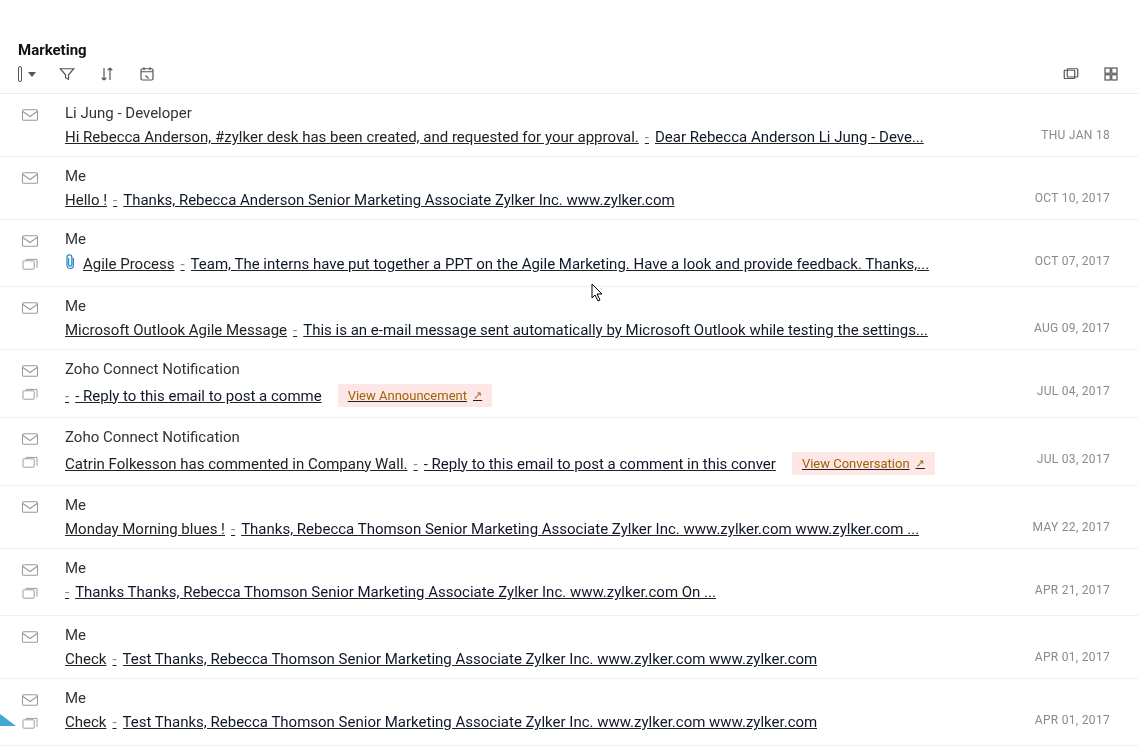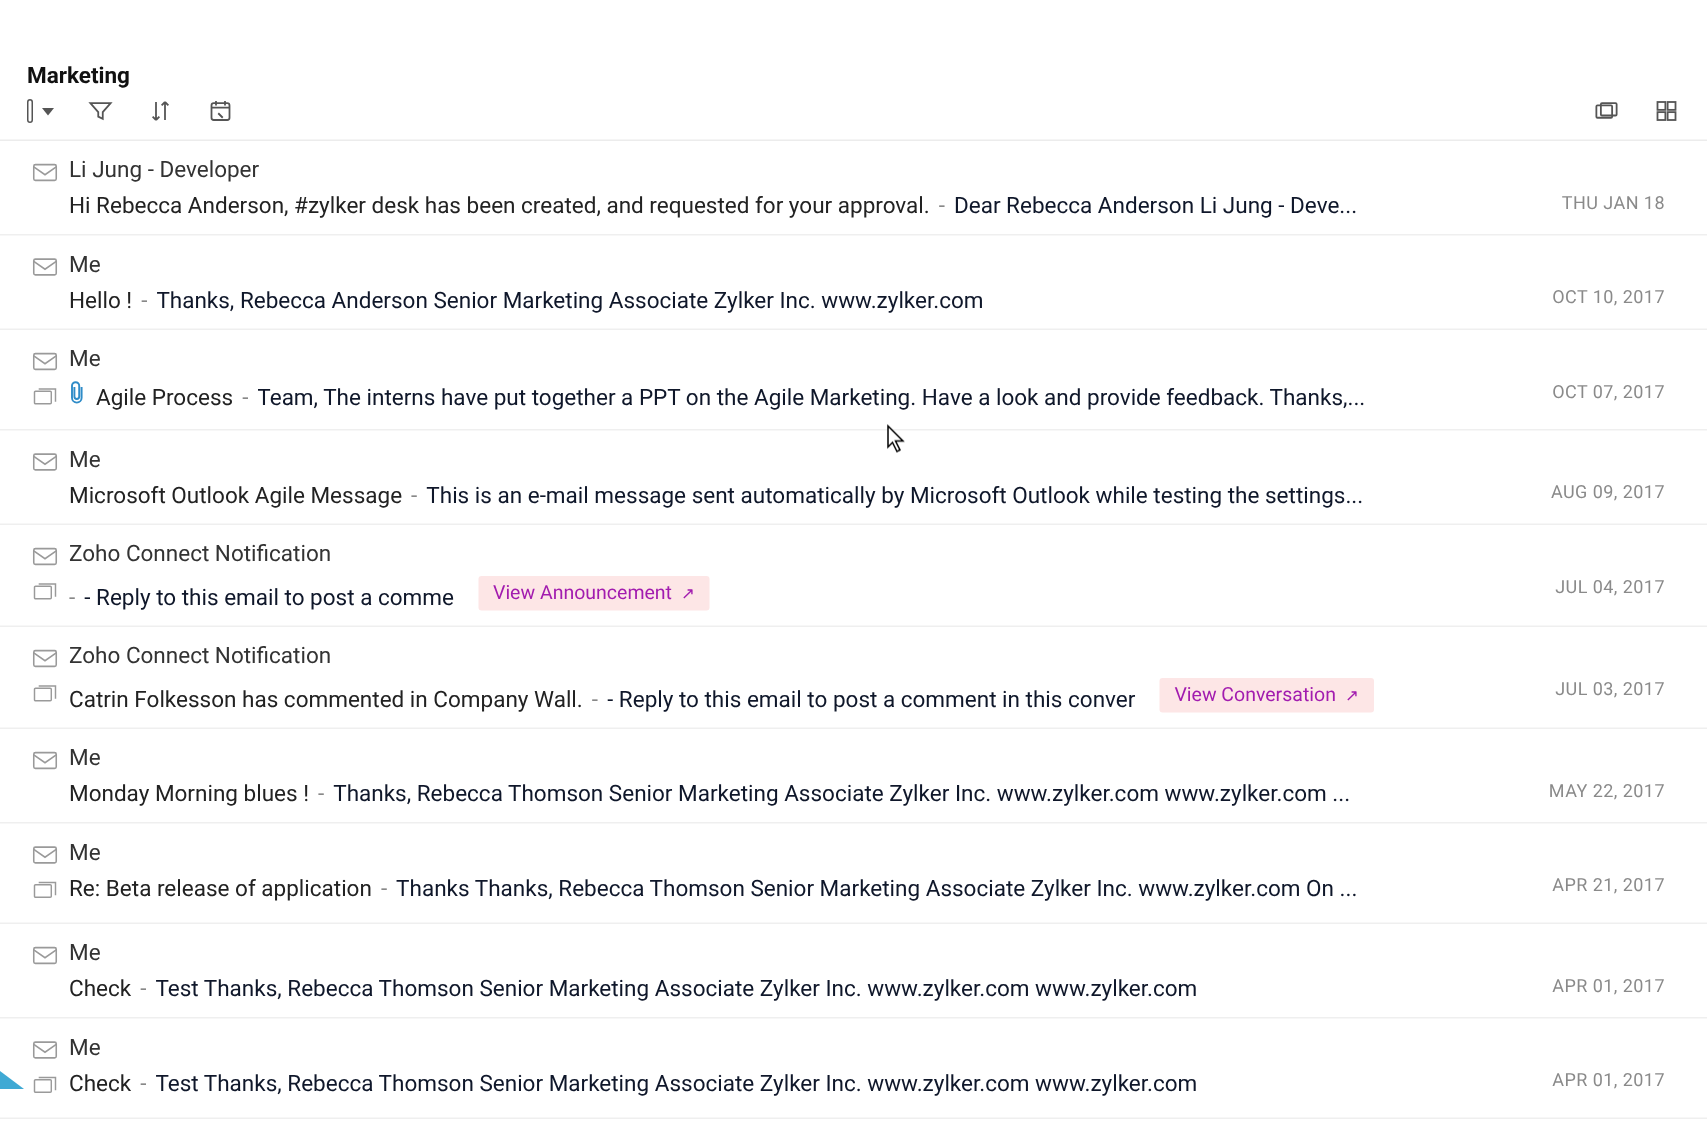--- a/index.html
+++ b/index.html
@@ -63,21 +63,21 @@
   
   .list {
     height: calc(750px - 64px);
     overflow-y: auto;
   }
   .row {
     display: flex;
     align-items: flex-start;
     padding: 10px 28px 10px 18px;
     border-bottom: 1px solid #efefef;
-    gap: 4px;
+    gap: 23px;
     position: relative;
   }
   .row-icons {
     width: 24px;
     display: flex;
     flex-direction: column;
     align-items: center;
     gap: 6px;
     padding-top: 4px;
     flex: 0 0 24px;
@@ -87,23 +87,24 @@
     flex: 1 1 auto;
     min-width: 0;
   }
   .sender {
     font-size: 15px;
     color: #333;
     margin-bottom: 6px;
   }
   .line2 {
     display: flex;
-    align-items: flex-end;
+    align-items: center;
     gap: 6px;
     min-width: 0;
+    text-decoration: underline;
   }
   .subject {
     color: #222;
     font-size: 15px;
     white-space: nowrap;
   }
   .sep { color: #888; }
   .preview {
     color: #0f172a;
     font-size: 15px;
@@ -122,21 +123,21 @@
     color: #8a8a8a;
     text-transform: uppercase;
     letter-spacing: 0.3px;
     white-space: nowrap;
   }
   .action-btn {
     display: inline-flex;
     align-items: center;
     gap: 6px;
     background: #fde6e6;
-    color: #a21caf;
+    color: #a16207;
     font-size: 13px;
     padding: 4px 10px;
     border-radius: 2px;
     margin-left: 10px;
     cursor: pointer;
     flex: 0 0 auto;
   }
   .action-btn .ext-arrow {
     font-size: 11px;
   }
@@ -365,21 +366,20 @@
             <path d="M2 4l10 7 10-7"></path>
           </svg></span>
         <span><svg width="18" height="14" viewBox="0 0 24 20" fill="none" stroke="#9a9a9a" stroke-width="1.4">
             <rect x="2" y="4" width="16" height="12" rx="1"></rect>
             <path d="M6 2h16v12"></path>
           </svg></span>
       </div>
       <div class="row-body">
         <div class="sender">Me</div>
         <div class="line2">
-          <span class="subject">Re: Beta release of application</span>
           <span class="sep"> - </span>
           <span class="preview">Thanks Thanks, Rebecca Thomson Senior Marketing Associate Zylker Inc. www.zylker.com On ...</span>
         </div>
       </div>
       <div class="date">APR 21, 2017</div>
     </div>
     <div class="row">
       <div class="row-icons">
         <span><svg width="18" height="14" viewBox="0 0 24 18" fill="none" stroke="#9a9a9a" stroke-width="1.4">
             <rect x="2" y="2" width="20" height="14" rx="1.5"></rect>

